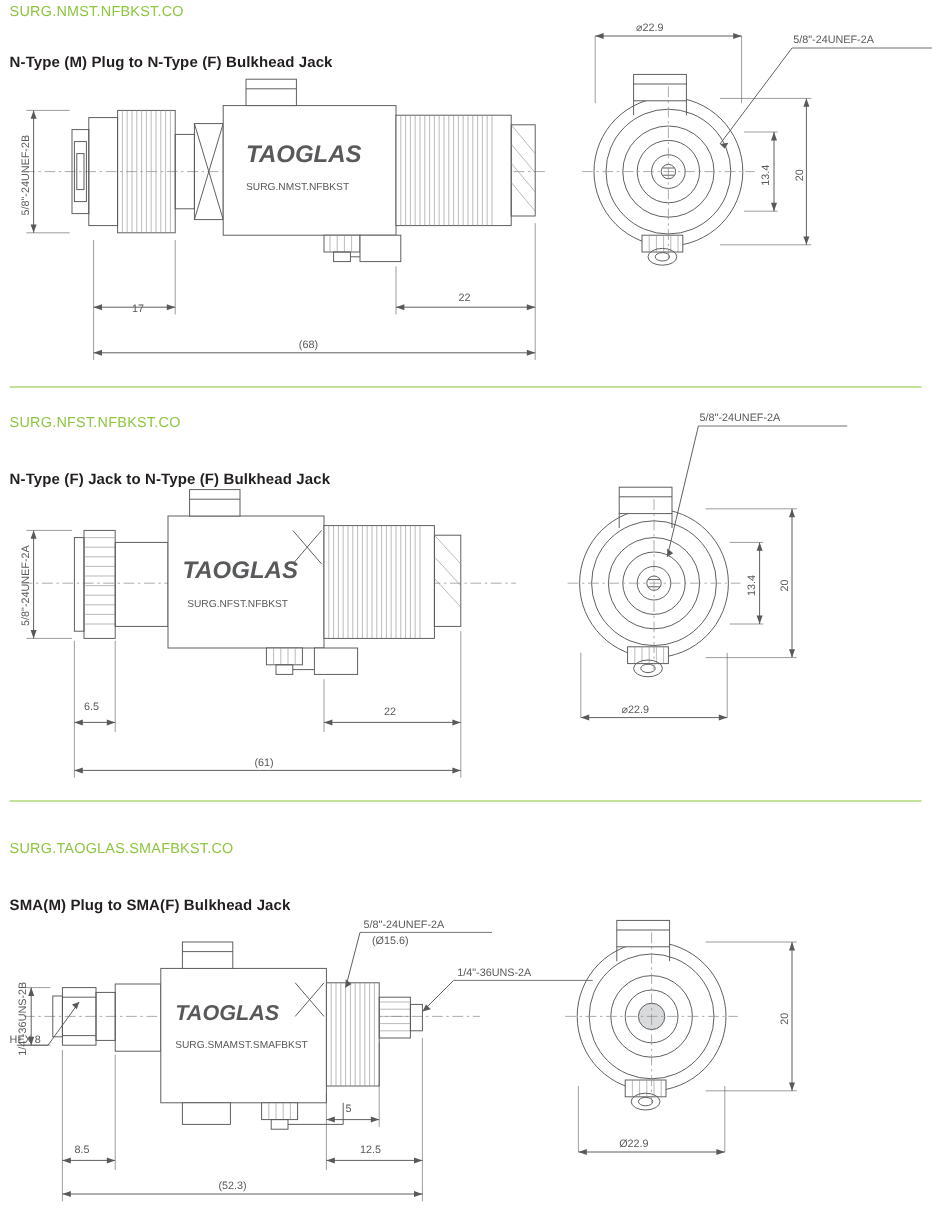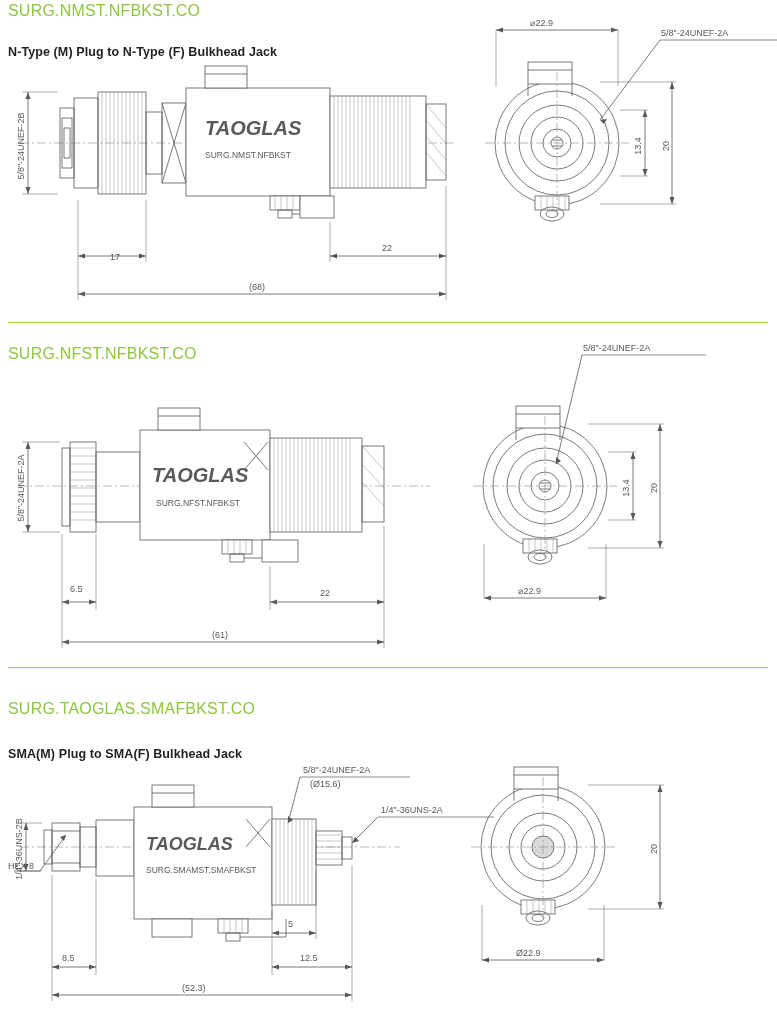--- a/index.html
+++ b/index.html
@@ -7,21 +7,21 @@
     width:777px;height:1012px;position:relative;overflow:hidden;
     font-family:"Liberation Sans", sans-serif;
     color:#231f20;
   }
   .section{position:absolute;left:0;width:777px;}
   .sec1{top:0;height:330px;}
   .sec2{top:330px;height:345px;padding-left:46px;}
   .sec3{top:675px;height:337px;}
 
   .part-code{
-    font-size:16px;color:#8dc63f;font-weight:400;letter-spacing:.2px;
+    font-size:12px;color:#8dc63f;font-weight:400;letter-spacing:.2px;
     position:absolute;left:8px;
   }
   .part-title{
     font-size:12.5px;color:#231f20;font-weight:bold;letter-spacing:.1px;
     position:absolute;left:8px;margin-top:24px;
   }
   .divider{
     position:absolute;left:8px;width:760px;height:1px;background:#8dc63f;opacity:.85;
   }
   .dwg{position:absolute;left:0;top:0;width:777px;height:100%;}
@@ -199,20 +199,21 @@
       <text x="669" y="146" font-size="9" fill="#58595b" transform="rotate(-90 669 146)" text-anchor="middle">20</text>
 
       <text x="-999" y="-999">5/8"-24UNEF-2B</text>
     </svg>
   </div>
   <div class="divider" style="top:322px;"></div>
 </div>
 
 <div class="section sec2">
   <div class="part-code" style="top:15px;">SURG.NFST.NFBKST.CO</div>
+  <div class="part-title" style="top:38px;">N-Type (F) Jack to N-Type (F) Bulkhead Jack</div>
 
   <div class="dwg">
     <svg viewBox="0 0 777 345" width="777" height="345">
       <g fill="none" stroke="#58595b" stroke-width="0.8">
 
         <line x1="18" y1="156" x2="430" y2="156" stroke="#8a8c8e" stroke-width="0.6" stroke-dasharray="9,3,2,3"></line>
 
         <rect x="62" y="118" width="8" height="78"></rect>
         <rect x="70" y="112" width="26" height="90"></rect>
         <g stroke="#8a8c8e" stroke-width="0.5">

